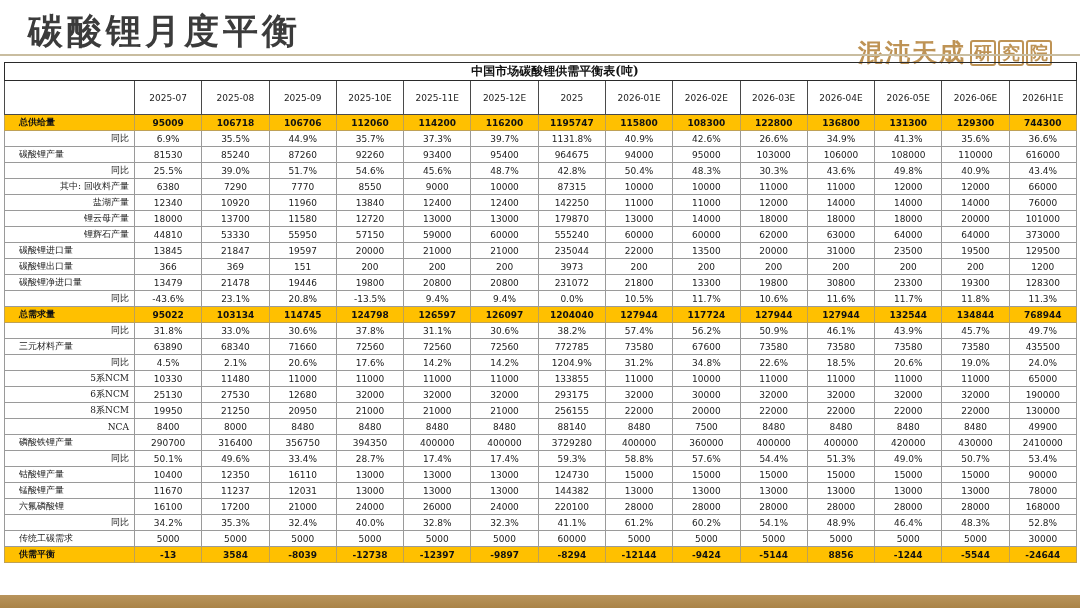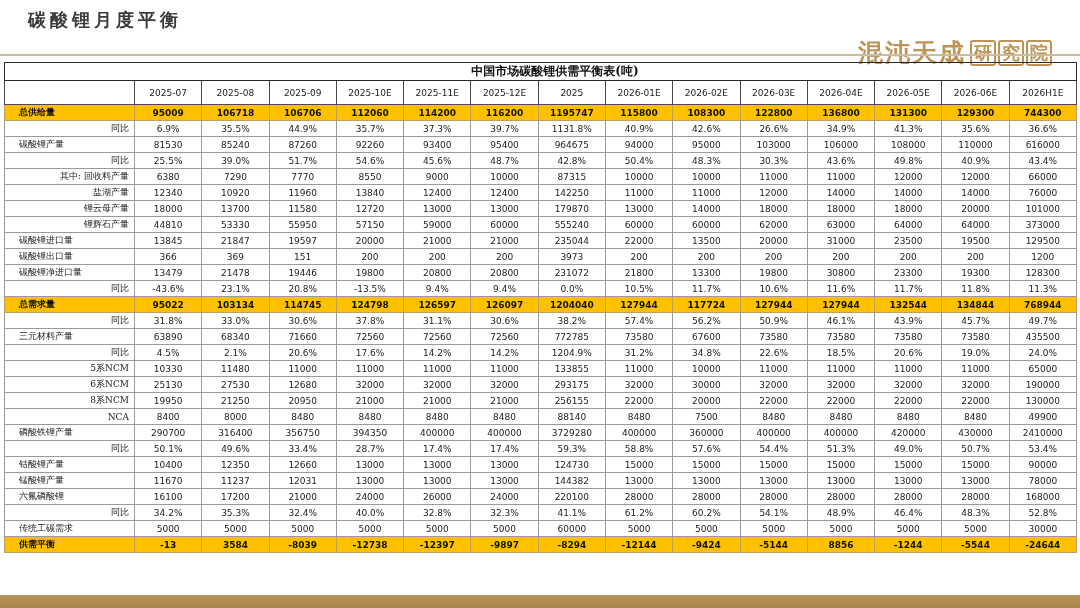--- a/index.html
+++ b/index.html
@@ -6,42 +6,42 @@
   html, body { width: 1080px; height: 608px; background: #ffffff; overflow: hidden; }
   body { font-family: "DejaVu Sans", "Liberation Sans", sans-serif; position: relative; }
 
   .page { position: relative; width: 1080px; height: 608px; background: #fff; }
 
   
   .page-header { position: absolute; top: 0; left: 0; width: 100%; height: 54px; }
   .page-title {
     position: absolute; left: 28px; top: 8px;
     font-family: "DejaVu Serif", "Liberation Serif", serif;
-    font-size: 18px; font-weight: 600; color: #3b3b3b; letter-spacing: 4px;
+    font-size: 35px; font-weight: 600; color: #3b3b3b; letter-spacing: 4px;
   }
   .logo { position: absolute; right: 28px; top: 10px; display: flex; align-items: center; gap: 4px;
     font-family: "DejaVu Serif", "Liberation Serif", serif; color: #be9355; margin-top: 26px; }
   .logo-brand { font-size: 25px; font-weight: 600; letter-spacing: 2px; }
   .logo-seal { display: inline-flex; gap: 2px; }
   .logo-seal .seal-char {
     display: inline-block; border: 2px solid #be9355; border-radius: 3px;
     font-size: 18px; font-weight: 700; line-height: 1; padding: 2px 2px; color: #be9355;
   }
   .header-divider { position: absolute; top: 54px; left: 0; width: 100%; height: 2px; background: #c9bda0; }
 
   
   .tbl-wrap { position: absolute; top: 62px; left: 4px; width: 1072px; }
   table { width: 100%; border-collapse: collapse; table-layout: fixed; border: 1px solid #2a2a2a; }
   th, td { overflow: hidden; white-space: nowrap; }
   .tbl-title {
     height: 18px; text-align: center; font-weight: 700; font-size: 12px; color: #111;
     border-bottom: 1px solid #2a2a2a; font-family: "DejaVu Serif", "Liberation Serif", serif; padding-left: 29px;
   }
   thead th.col-h {
-    height: 24px; font-size: 9px; font-weight: 400; color: #222; text-align: center;
+    height: 34px; font-size: 9px; font-weight: 400; color: #222; text-align: center;
     border: 1px solid #4a4a4a; background: #fff;
   }
   tbody td {
     height: 16px; font-size: 9px; color: #222; text-align: center;
     border: 1px solid #9a9a9a;
   }
   tbody td.row-label { text-align: left; padding-left: 14px;
     font-family: "DejaVu Serif", "Liberation Serif", serif; }
   tbody tr.align-right td.row-label { text-align: right; padding-right: 5px; }
   tbody tr.hl td { background: #ffc000; font-weight: 700; color: #111; border-color: #bfa156; }
@@ -482,21 +482,21 @@
             <td>54.4%</td>
             <td>51.3%</td>
             <td>49.0%</td>
             <td>50.7%</td>
             <td>53.4%</td>
           </tr>
           <tr class="">
             <td class="row-label">钴酸锂产量</td>
             <td>10400</td>
             <td>12350</td>
-            <td>12660</td>
+            <td>16110</td>
             <td>13000</td>
             <td>13000</td>
             <td>13000</td>
             <td>124730</td>
             <td>15000</td>
             <td>15000</td>
             <td>15000</td>
             <td>15000</td>
             <td>15000</td>
             <td>15000</td>

